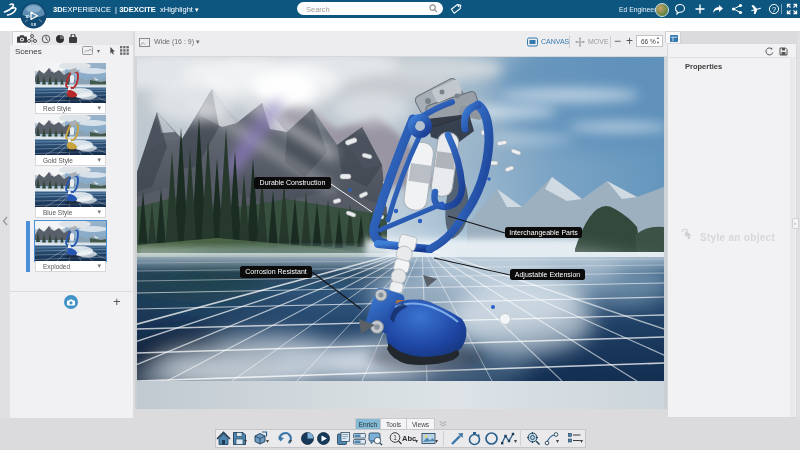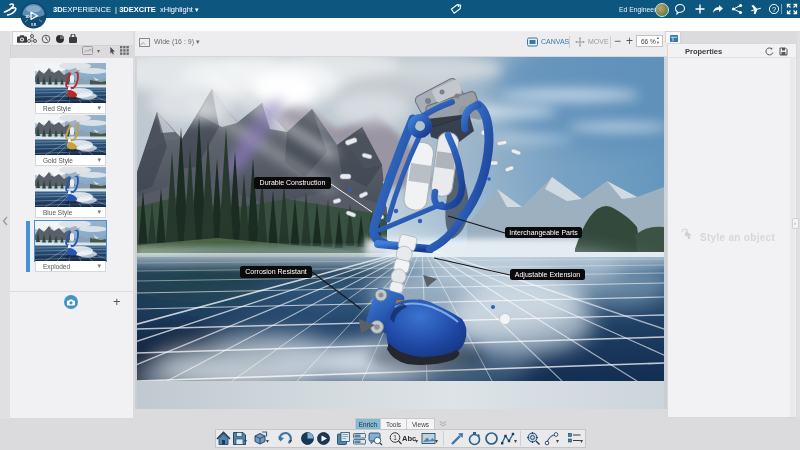--- a/index.html
+++ b/index.html
@@ -32,41 +32,48 @@
   
   #vtoolbar{left:135px;top:31px;width:532px;height:26px;background:#ededef;border-bottom:1px solid #d8d8da;box-sizing:border-box;}
   #viewport{left:135px;top:57px;width:532px;height:352px;background:linear-gradient(#d2d6da,#c9ced3);}
   #photo{left:2px;top:0px;width:527px;height:324px;}
   #reflect{left:2px;top:324px;width:527px;height:28px;background:linear-gradient(90deg,#c0c9d1,#d3dade 35%,#dde3e7 60%,#ccd5db);}
   .lbl{position:absolute;background:#0b0b0b;color:#fff;font-size:7px;border-radius:2.5px;white-space:nowrap;text-align:center;}
   
   #rtab{left:665px;top:31px;width:16px;height:12px;background:#f8f8fa;border:1px solid #d2d2d4;border-bottom:none;box-sizing:border-box;}
   #rpanel{left:667px;top:43px;width:130px;height:375px;background:#f2f2f4;border:1px solid #d8d8da;box-sizing:border-box;}
   #rhead{position:absolute;left:0;top:0;width:100%;height:13px;border-bottom:1px solid #e0e0e2;}
-  #rhead .t{position:absolute;left:5px;top:3px;font-size:7.5px;font-weight:bold;color:#3a3a3a;padding-left:12px;}
+  #rhead .t{position:absolute;left:5px;top:18px;font-size:7.5px;font-weight:bold;color:#3a3a3a;padding-left:12px;}
   #selobj{position:absolute;left:32px;top:188px;color:#d7d7da;font-weight:bold;font-size:10px;letter-spacing:.3px;}
   #rrail{left:797px;top:31px;width:3px;height:388px;background:#e0e0e2;}
   .btab{position:absolute;top:0;height:11px;font-size:6.5px;text-align:center;border:1px solid #c9c9cb;box-sizing:border-box;}
   #btoolbar{left:215px;top:429px;width:371px;height:19px;background:#eaeaec;border:1px solid #c6c6c8;box-sizing:border-box;}
   .tico{position:absolute;top:431px;width:15px;height:15px;}
   .tcaret{position:absolute;top:437px;font-size:6px;color:#444;}
   .tsep{position:absolute;top:431px;width:1px;height:15px;background:#cfcfd1;}
 </style>
 </head>
 <body>
 <div id="app">
 
   <div class="abs" id="topbar"></div>
   <svg class="abs" style="left:3px;top:2px" width="15" height="15" viewBox="0 0 15 15">
     <g fill="none" stroke="#fff" stroke-width="1.6" stroke-linecap="round">
         <path d="M1.5 10 Q7 8.5 9.8 4.8 Q11 3 9.8 2.2 Q8.6 1.6 7 2.6"></path>
         <path d="M4.6 13 Q10 11.8 12.2 8.6 Q13.4 6.8 12.2 6 Q11 5.4 9.4 6.2"></path>
       </g>
   </svg>
   <div class="abs" id="title"><b>3D</b>EXPERIENCE&nbsp;&nbsp;|&nbsp;<b>3DEXCITE</b>&nbsp;&nbsp;xHighlight <span style="font-size:7px">▾</span></div>
+  <div class="abs" id="search">
+      <span class="ph">Search</span>
+    <svg style="position:absolute;right:5px;top:2px" width="9" height="9" viewBox="0 0 10 10">
+        <circle cx="4" cy="4" r="3" fill="none" stroke="#8a8a8a" stroke-width="1.2"></circle>
+        <path d="M6.3 6.3 L9 9" stroke="#8a8a8a" stroke-width="1.3"></path>
+      </svg>
+  </div>
   <svg class="abs" style="left:450px;top:3px" width="12" height="12" viewBox="0 0 12 12">
       <path d="M6.5 1.5 L10 1.5 L10 5 L5 10.5 L1.5 7Z" fill="none" stroke="#fff" stroke-width="1.1" transform="rotate(10 6 6)"></path>
       <circle cx="8.6" cy="3" r=".9" fill="#fff"></circle>
     </svg>
   <div class="abs" id="usr">Ed Engineer</div>
   <div class="abs" id="avatar"></div>
 
   <svg class="abs hico" style="left:674px" viewBox="0 0 12 12">
       <path d="M6 1.5 C8.5 1.5 10.5 3.2 10.5 5.4 C10.5 7.6 8.5 9.2 6 9.2 L5 9.2 L3 11 L3.2 8.6 C2 7.8 1.5 6.7 1.5 5.4 C1.5 3.2 3.5 1.5 6 1.5Z" fill="none" stroke="#fff" stroke-width="1.1"></path>
     </svg>
@@ -132,20 +139,23 @@
     </svg>
   <svg class="abs" style="left:55px;top:34px" width="10" height="10" viewBox="0 0 10 10">
       <circle cx="5" cy="5" r="4" fill="#2b2b30"></circle>
       <path d="M5 1 A4 4 0 0 1 9 5 L5 5Z" fill="#6a6a70"></path>
     </svg>
   <svg class="abs" style="left:68px;top:34px" width="10" height="10" viewBox="0 0 10 10">
       <rect x="1" y="3" width="8" height="6" rx="1" fill="#3c3c40"></rect>
       <path d="M3 3 V2 A2 2 0 0 1 7 2 V3" fill="none" stroke="#3c3c40" stroke-width="1.2"></path>
     </svg>
 
+  <div class="abs" id="lhead">
+      <span class="t">Scenes</span>
+    </div>
   <svg class="abs" style="left:82px;top:46px" width="11" height="9" viewBox="0 0 11 9">
       <rect x=".5" y=".5" width="10" height="8" rx="1" fill="none" stroke="#9a9aa0" stroke-width="1"></rect>
       <path d="M2 6.5 L4.5 4 L6 5.5 L8 3 L9.5 5" fill="none" stroke="#9a9aa0" stroke-width=".9"></path>
     </svg>
   <div class="abs" style="left:97px;top:47px;font-size:6px;color:#666">▾</div>
   <svg class="abs" style="left:109px;top:46px" width="9" height="9" viewBox="0 0 10 10">
       <path d="M1.5 1 L6.5 6 L4.2 6.4 L5.5 9 L4.3 9.5 L3.1 6.9 L1.5 8.5Z" fill="#4a4a50"></path>
     </svg>
   <svg class="abs" style="left:120px;top:46px" width="9" height="9" viewBox="0 0 10 10">
       <g fill="#6a6a70">

